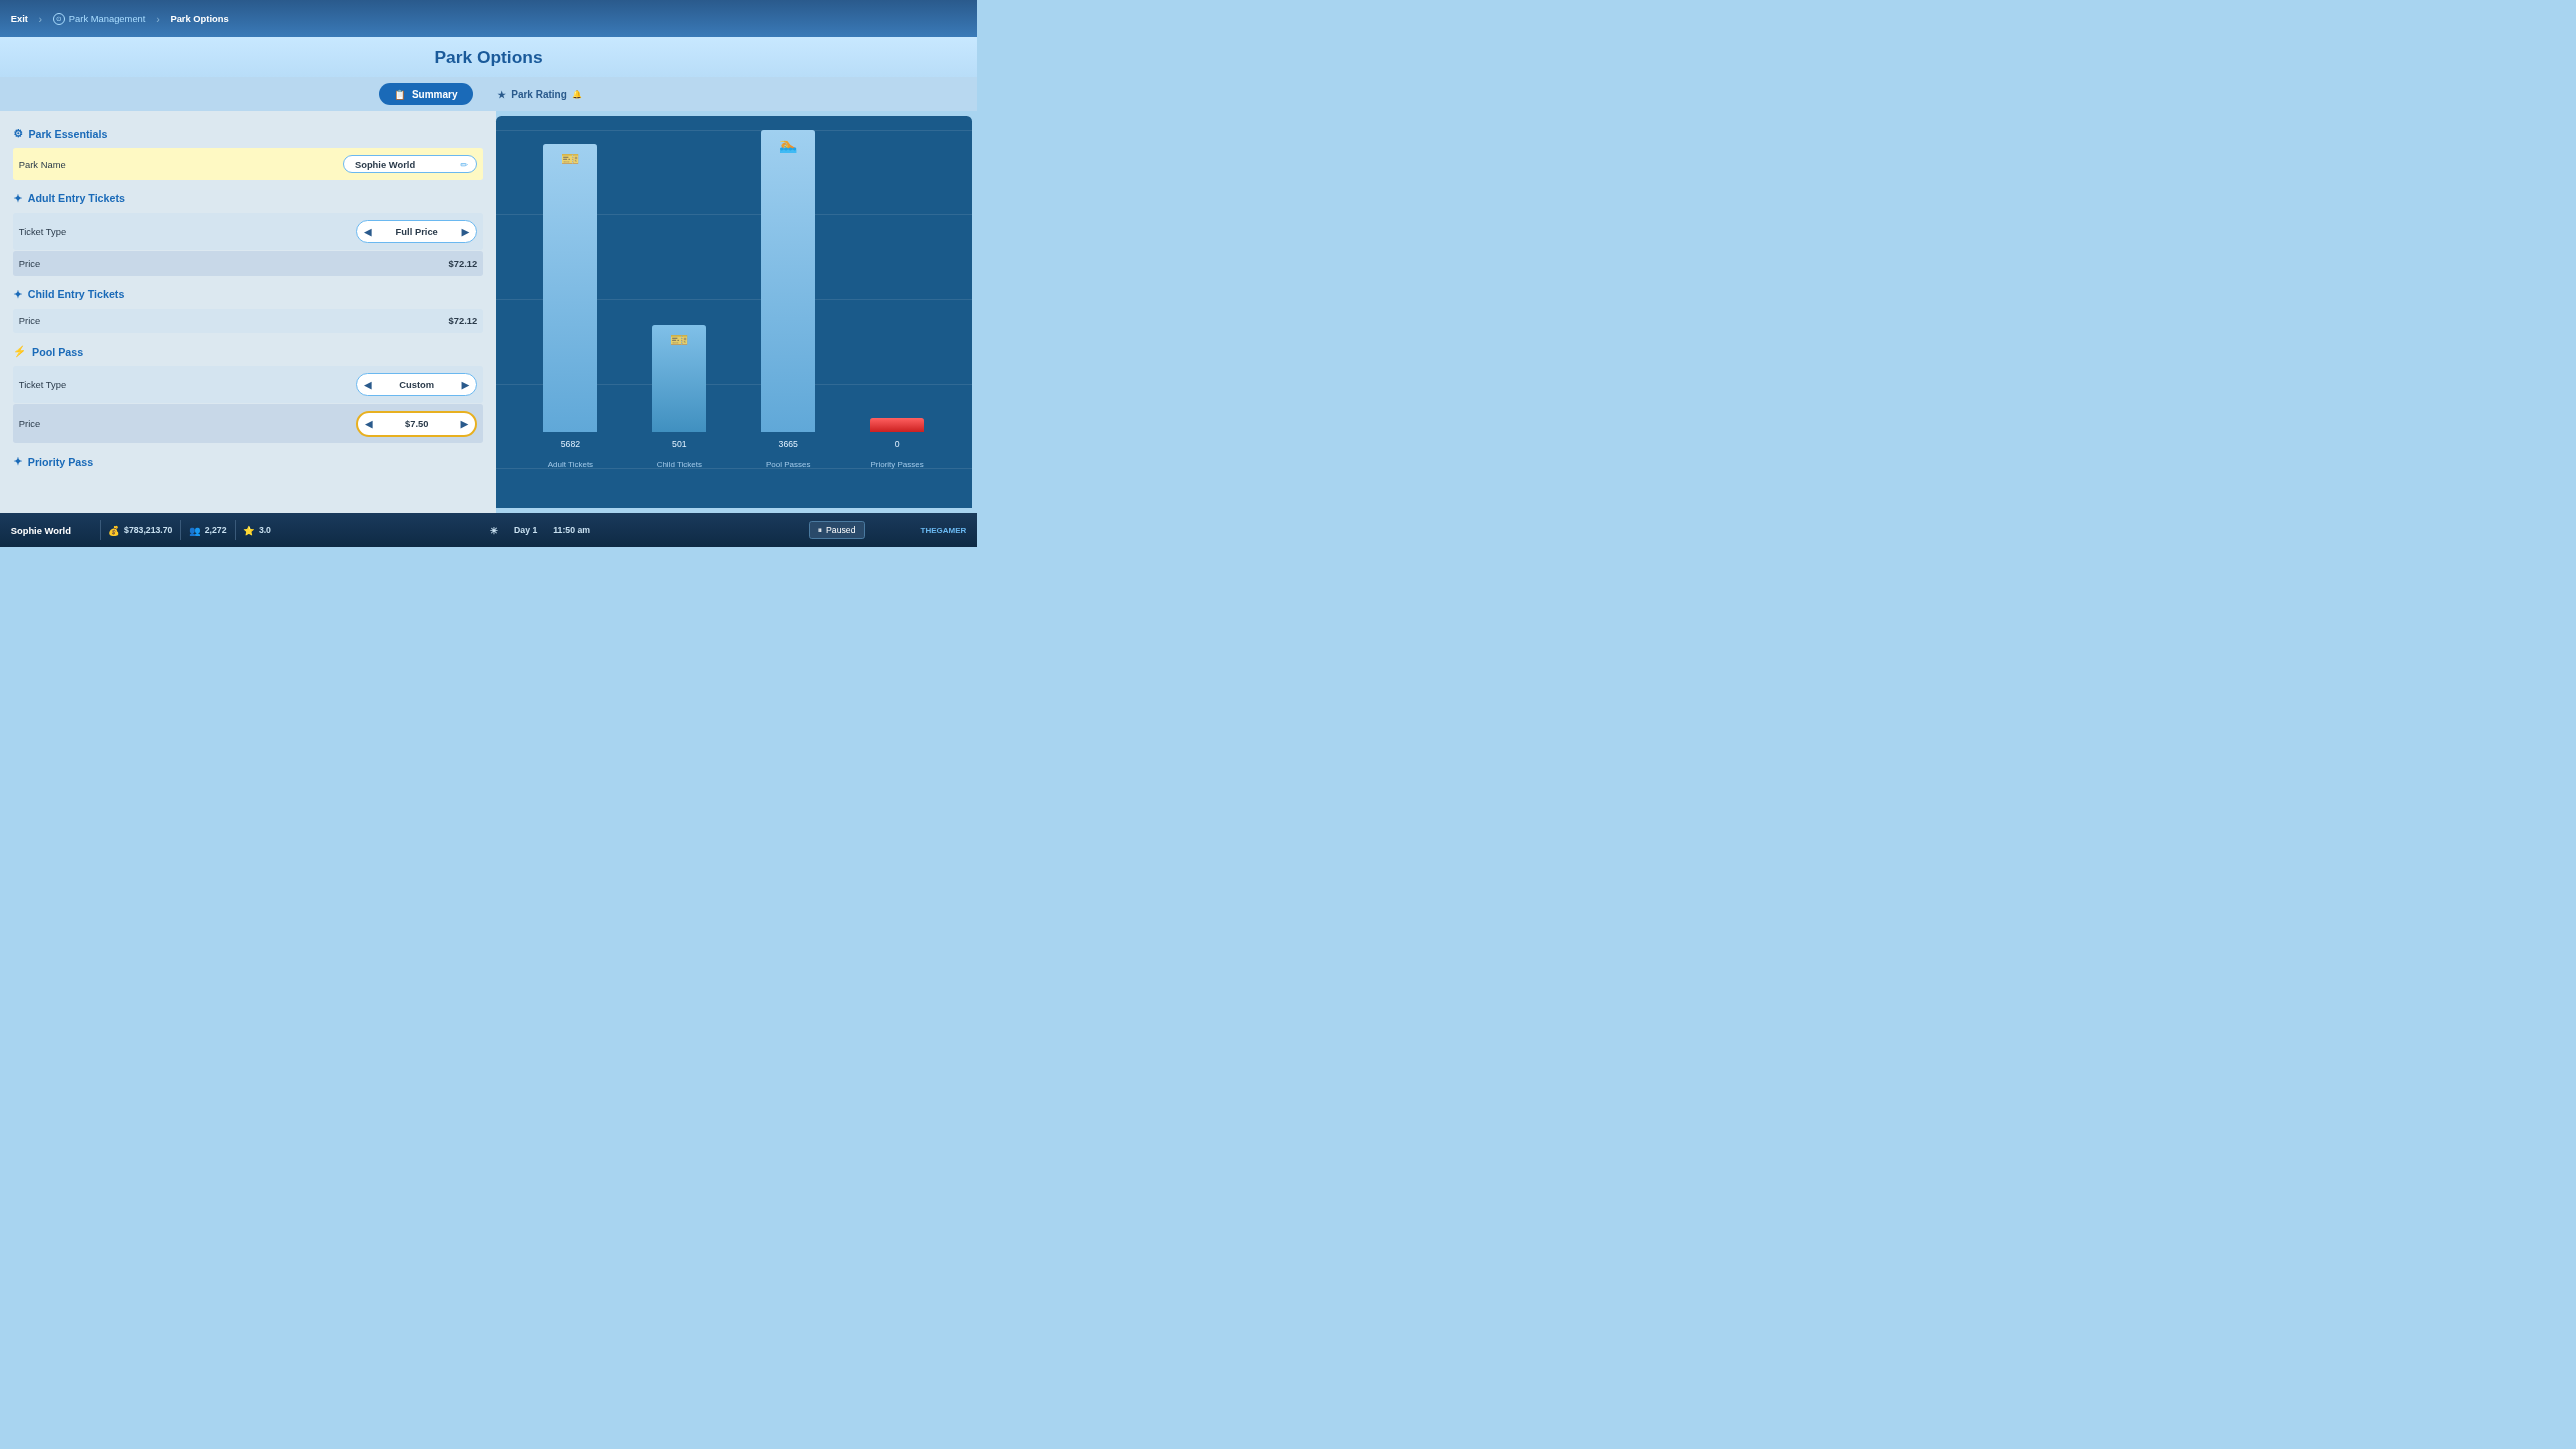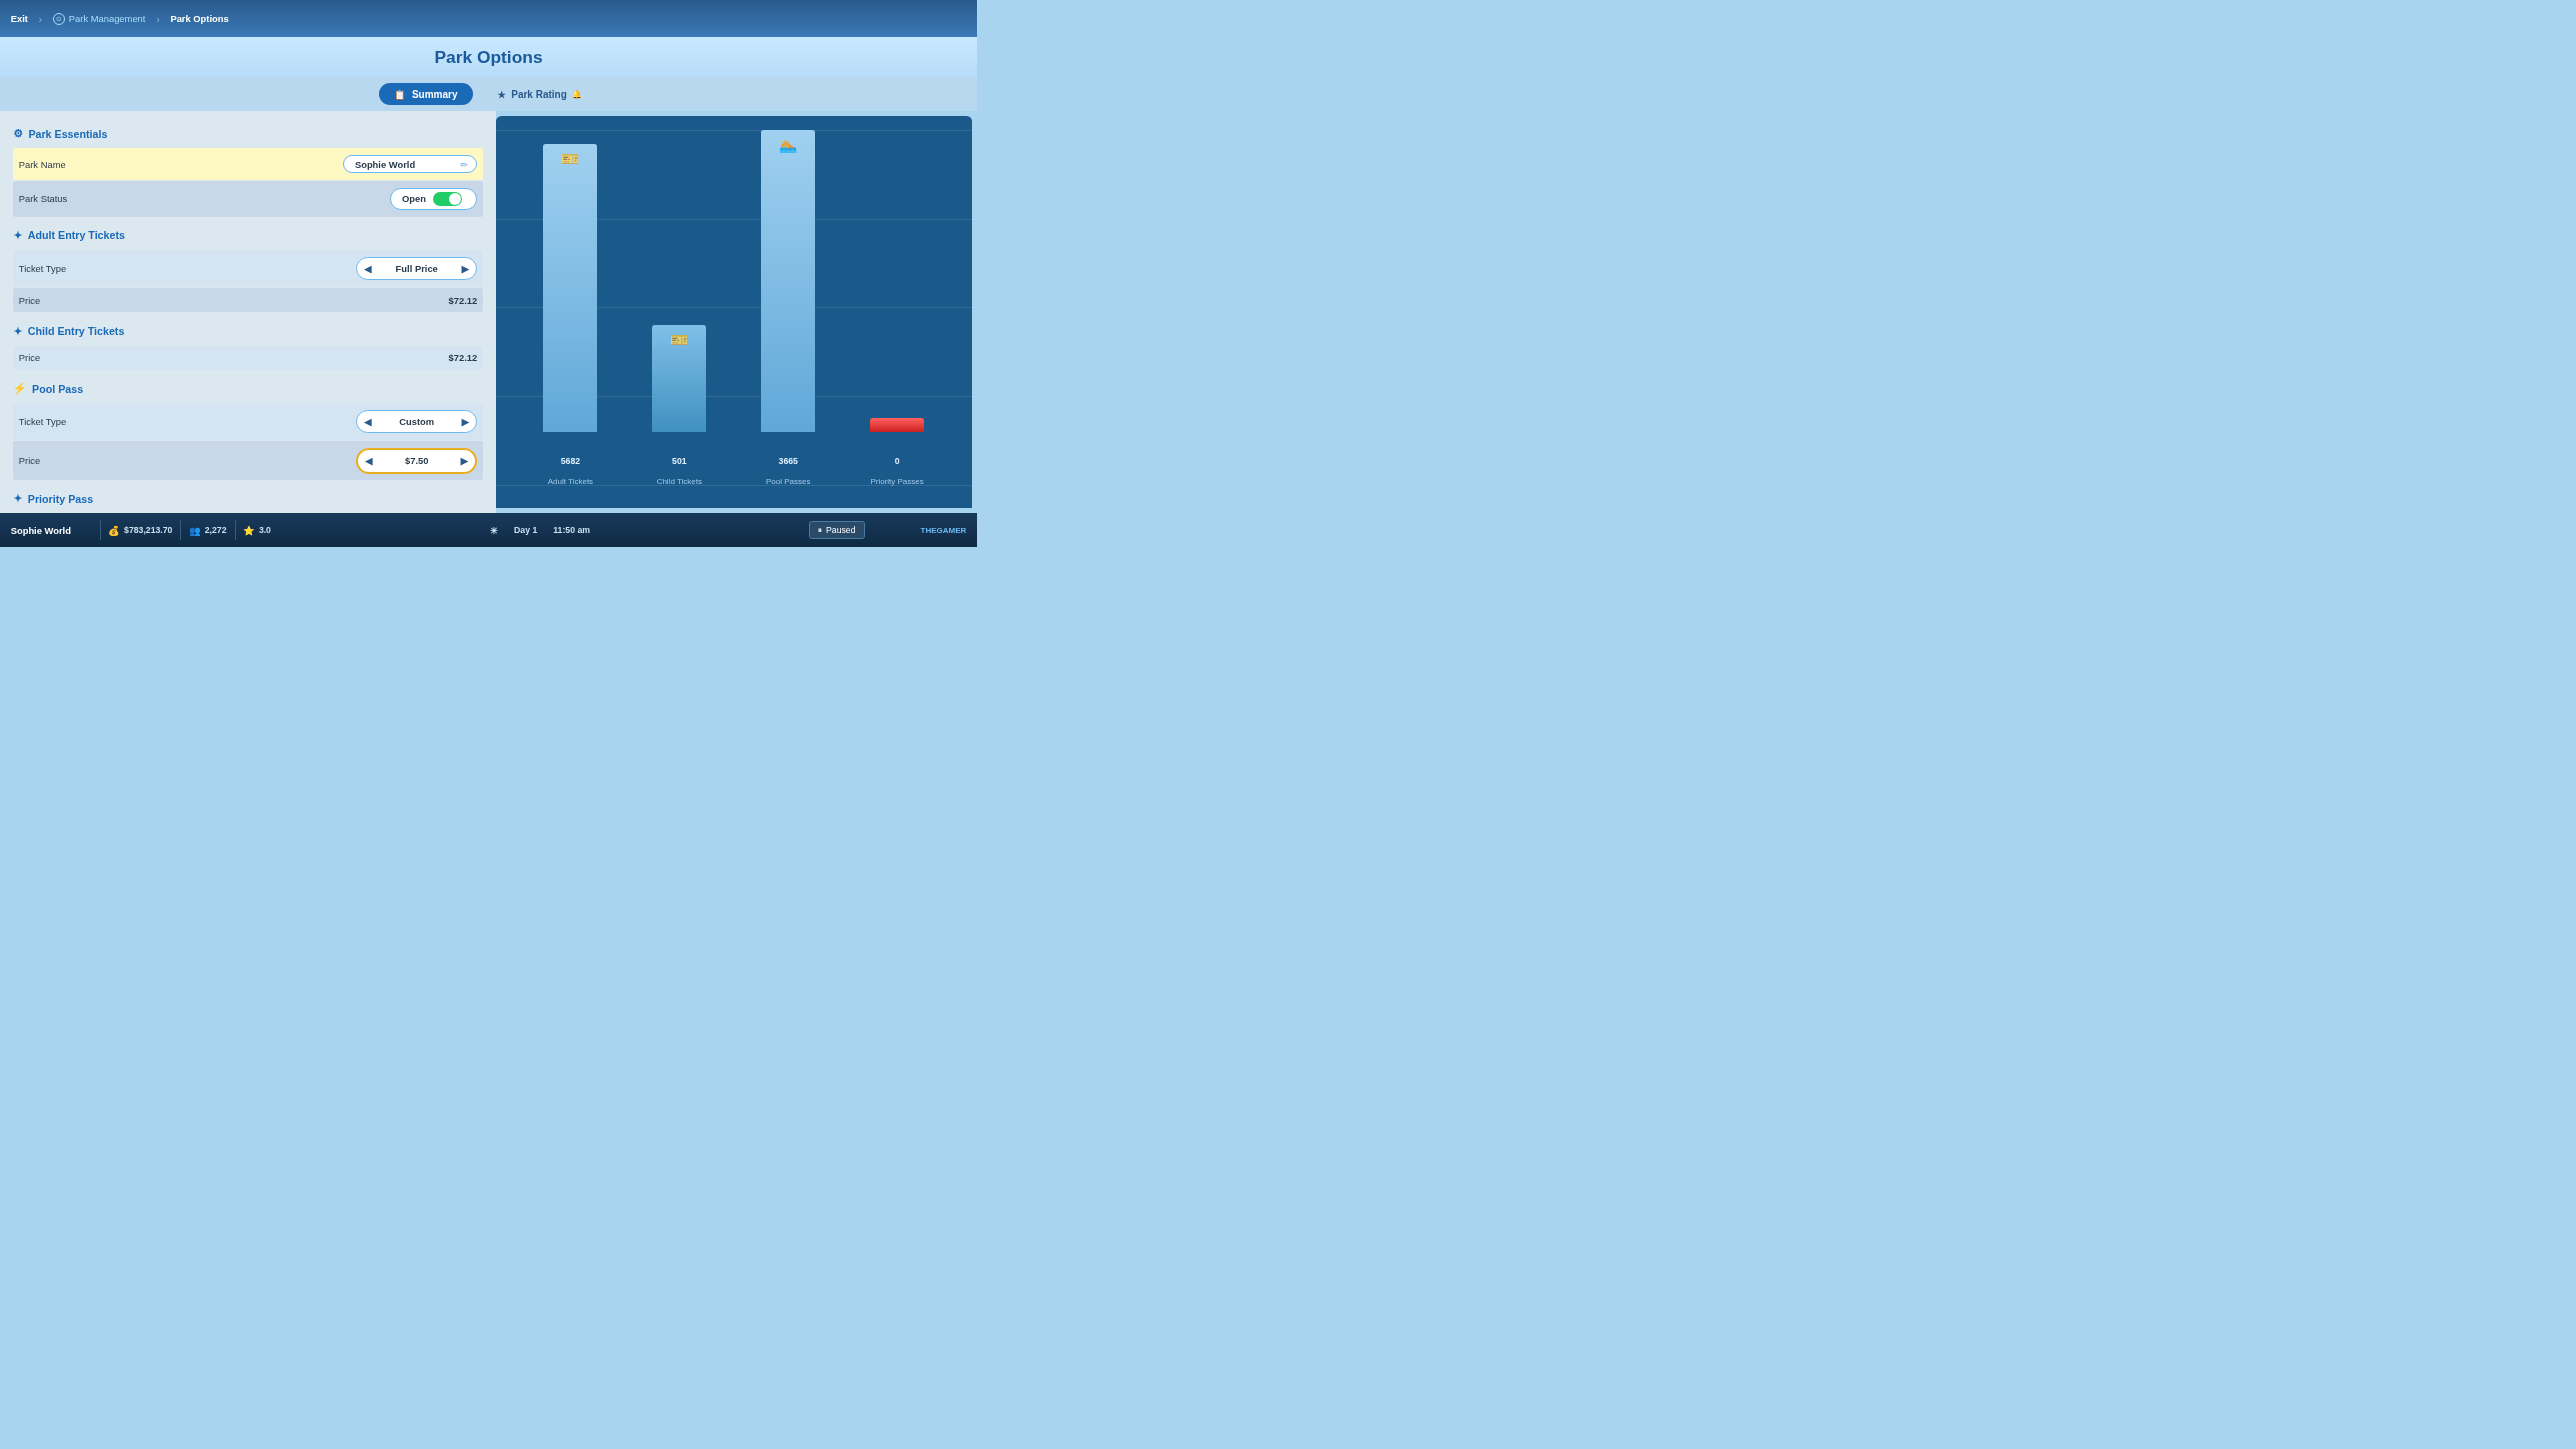--- a/index.html
+++ b/index.html
@@ -283,23 +283,23 @@
       align-items: flex-start;
       justify-content: center;
       padding-top: 6.7px;
     }
     .bar-icon { font-size: 14.8px; color: rgba(255,255,255,0.8); }
     .bar-blue-light { background: linear-gradient(180deg, #a0d0f0 0%, #60a8d8 100%); }
     .bar-blue-mid { background: linear-gradient(180deg, #80c0e8 0%, #4090c0 100%); }
     .bar-red { background: linear-gradient(180deg, #ff6060 0%, #cc2020 100%); }
     .bar-count {
       font-size: 8.7px;
-      font-weight: 700;
+      font-weight: 400;
       color: #e0f0ff;
-      margin-top: 20px;
+      margin-top: 3px;
     }
     .bar-label {
       font-size: 8px;
       color: #a0c8e8;
       text-align: center;
       max-width: 60px;
       margin-top: 7px;
     }
 
     
@@ -410,29 +410,20 @@
     </div>
 
     <div class="field-row" style="background:#fef9c3;">
       <span class="field-label">Park Name</span>
       <div class="name-field">
         <span class="name-field-text">Sophie World</span>
         <span class="edit-icon">✏</span>
       </div>
     </div>
 
-    <div class="field-row" style="background:#c8d8e8;">
-      <span class="field-label">Park Status</span>
-      <div class="status-field">
-        <span class="status-label">Open</span>
-        <div class="toggle-track">
-          <div class="toggle-thumb"></div>
-        </div>
-      </div>
-    </div>
 
     <div class="section-gap"></div>
 
     <div class="section-header">
       <span class="section-icon" style="color:#1a6ab8;">✦</span>
       <span>Adult Entry Tickets</span>
     </div>
 
     <div class="field-row" style="background:#d4e4f0;">
       <span class="field-label">Ticket Type</span>

